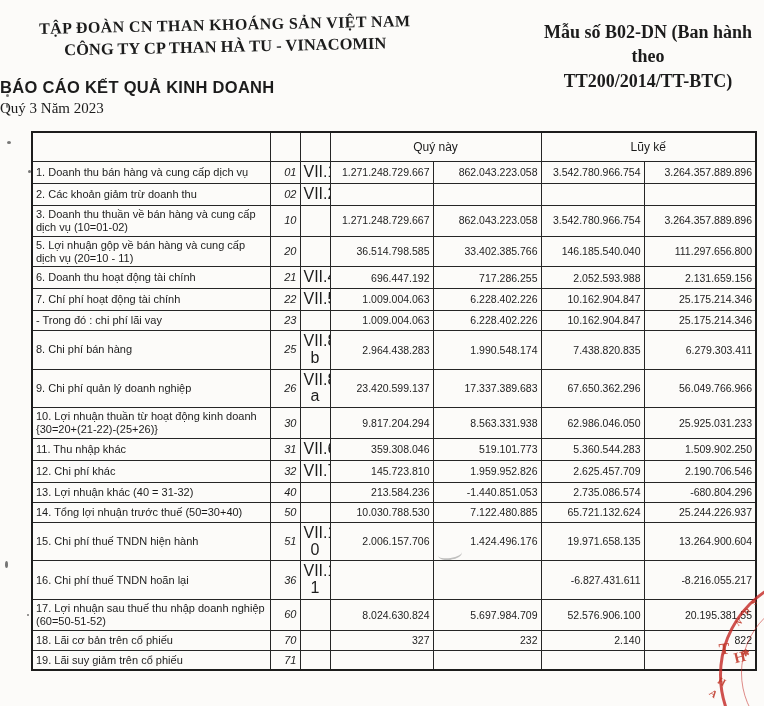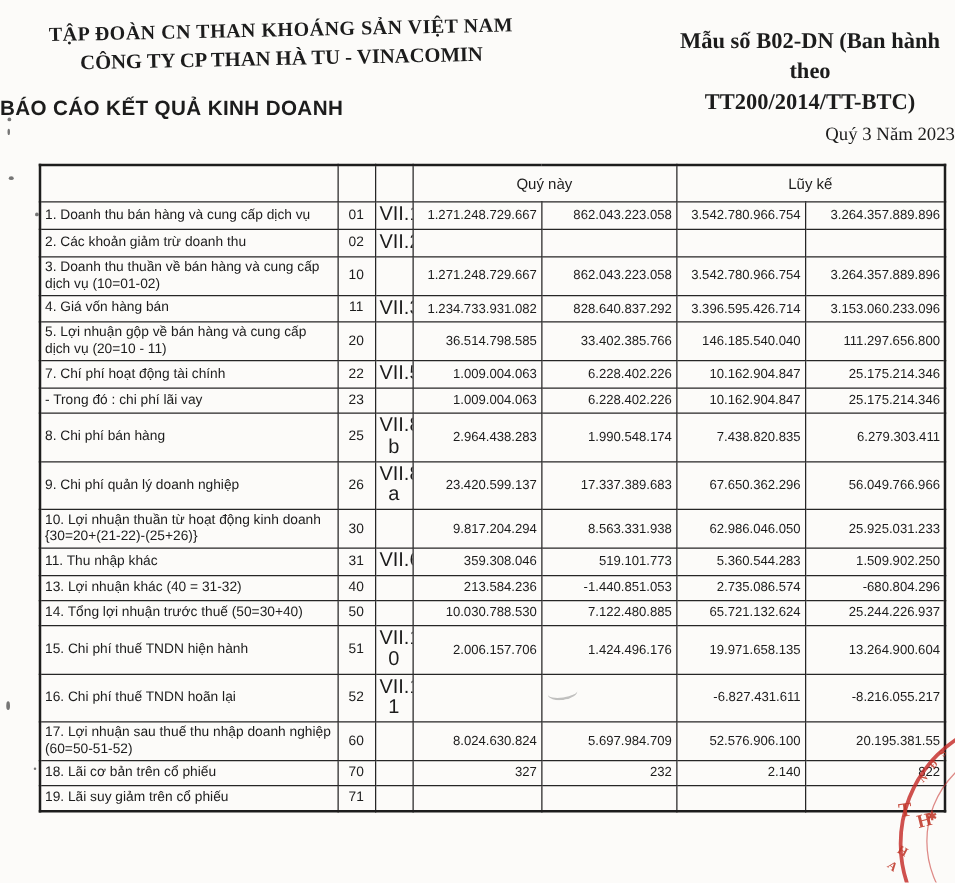--- a/index.html
+++ b/index.html
@@ -23,21 +23,21 @@
     position:absolute;left:540px;top:20px;width:216px;text-align:center;
     font-family:"Liberation Serif","DejaVu Serif",serif;font-weight:bold;
     font-size:18px;line-height:1.35;
   }
 
   .report-title{
     position:absolute;left:0;top:78px;width:100%;
     font-size:16.5px;font-weight:bold;letter-spacing:.3px;
   }
   .report-subtitle{
-    position:absolute;left:0;top:100px;width:100%;text-align:right;
+    position:absolute;left:0;top:100px;width:100%;text-align:left;
     font-family:"Liberation Serif","DejaVu Serif",serif;font-size:15px;
   }
 
   
   table.report{
     position:absolute;left:31px;top:131px;width:724px;
     border-collapse:collapse;table-layout:fixed;
     font-size:11px;line-height:1.18;
   }
   table.report th, table.report td{
@@ -47,21 +47,21 @@
     overflow:hidden;
   }
   table.report{border:2px solid #1d1d1d;}
   col.c-lab{width:238px;} col.c-ma{width:30px;} col.c-tm{width:30px;}
   col.c-n1{width:103px;} col.c-n2{width:108px;} col.c-n3{width:103px;} col.c-n4{width:112px;}
 
   tr.hdrA th{height:24px;font-weight:normal;font-size:12px;}
   tr.hdrB th{height:32px;font-weight:normal;font-size:11.5px;text-align:center;line-height:1.1;}
 
   td.c-label{text-align:left;padding-left:4px;margin-left:10px;}
-  td.c-ma{text-align:center;}
+  td.c-ma{text-align:right;font-style:italic;}
   td.c-tm{text-align:center;font-size:16px;line-height:1.05;padding:1px 1px;}
   td.c-num{text-align:right;padding-right:4px;font-size:10.5px;white-space:nowrap;}
   tbody tr{height:20px;}
 
   
   .stamp-ring{
     position:absolute;border-radius:50%;pointer-events:none;z-index:5;
   }
   .stamp-outer{
     left:719px;top:573px;width:198px;height:198px;
@@ -144,36 +144,36 @@
         <tr>
           <td class="c-label">3. Doanh thu thuần về bán hàng và cung cấp dịch vụ (10=01-02)</td>
           <td class="c-ma">10</td>
           <td class="c-tm"></td>
           <td class="c-num">1.271.248.729.667</td>
           <td class="c-num">862.043.223.058</td>
           <td class="c-num">3.542.780.966.754</td>
           <td class="c-num">3.264.357.889.896</td>
         </tr>
         <tr>
-          <td class="c-label">4. Giá vốn hàng bán</td>
-          <td class="c-ma">11</td>
-          <td class="c-tm">VII.3</td>
-          <td class="c-num">1.234.733.931.082</td>
-          <td class="c-num">828.640.837.292</td>
-          <td class="c-num">3.396.595.426.714</td>
-          <td class="c-num">3.153.060.233.096</td>
-        </tr>
-        <tr>
           <td class="c-label">5. Lợi nhuận gộp về bán hàng và cung cấp dịch vụ (20=10 - 11)</td>
           <td class="c-ma">20</td>
           <td class="c-tm"></td>
           <td class="c-num">36.514.798.585</td>
           <td class="c-num">33.402.385.766</td>
           <td class="c-num">146.185.540.040</td>
           <td class="c-num">111.297.656.800</td>
+        </tr>
+        <tr>
+          <td class="c-label">6. Doanh thu hoạt động tài chính</td>
+          <td class="c-ma">21</td>
+          <td class="c-tm">VII.4</td>
+          <td class="c-num">696.447.192</td>
+          <td class="c-num">717.286.255</td>
+          <td class="c-num">2.052.593.988</td>
+          <td class="c-num">2.131.659.156</td>
         </tr>
         <tr>
           <td class="c-label">7. Chí phí hoạt động tài chính</td>
           <td class="c-ma">22</td>
           <td class="c-tm">VII.5</td>
           <td class="c-num">1.009.004.063</td>
           <td class="c-num">6.228.402.226</td>
           <td class="c-num">10.162.904.847</td>
           <td class="c-num">25.175.214.346</td>
         </tr>
@@ -216,20 +216,29 @@
         <tr>
           <td class="c-label">11. Thu nhập khác</td>
           <td class="c-ma">31</td>
           <td class="c-tm">VII.6</td>
           <td class="c-num">359.308.046</td>
           <td class="c-num">519.101.773</td>
           <td class="c-num">5.360.544.283</td>
           <td class="c-num">1.509.902.250</td>
         </tr>
         <tr>
+          <td class="c-label">12. Chi phí khác</td>
+          <td class="c-ma">32</td>
+          <td class="c-tm">VII.7</td>
+          <td class="c-num">145.723.810</td>
+          <td class="c-num">1.959.952.826</td>
+          <td class="c-num">2.625.457.709</td>
+          <td class="c-num">2.190.706.546</td>
+        </tr>
+        <tr>
           <td class="c-label">13. Lợi nhuận khác (40 = 31-32)</td>
           <td class="c-ma">40</td>
           <td class="c-tm"></td>
           <td class="c-num">213.584.236</td>
           <td class="c-num">-1.440.851.053</td>
           <td class="c-num">2.735.086.574</td>
           <td class="c-num">-680.804.296</td>
         </tr>
         <tr>
           <td class="c-label">14. Tổng lợi nhuận trước thuế (50=30+40)</td>
@@ -244,21 +253,21 @@
           <td class="c-label">15. Chi phí thuế TNDN hiện hành</td>
           <td class="c-ma">51</td>
           <td class="c-tm">VII.1 0</td>
           <td class="c-num">2.006.157.706</td>
           <td class="c-num">1.424.496.176</td>
           <td class="c-num">19.971.658.135</td>
           <td class="c-num">13.264.900.604</td>
         </tr>
         <tr>
           <td class="c-label">16. Chi phí thuế TNDN hoãn lại</td>
-          <td class="c-ma">52</td>
+          <td class="c-ma">36</td>
           <td class="c-tm">VII.1 1</td>
           <td class="c-num"></td>
           <td class="c-num"></td>
           <td class="c-num">-6.827.431.611</td>
           <td class="c-num">-8.216.055.217</td>
         </tr>
         <tr>
           <td class="c-label">17. Lợi nhuận sau thuế thu nhập doanh nghiệp (60=50-51-52)</td>
           <td class="c-ma">60</td>
           <td class="c-tm"></td>

